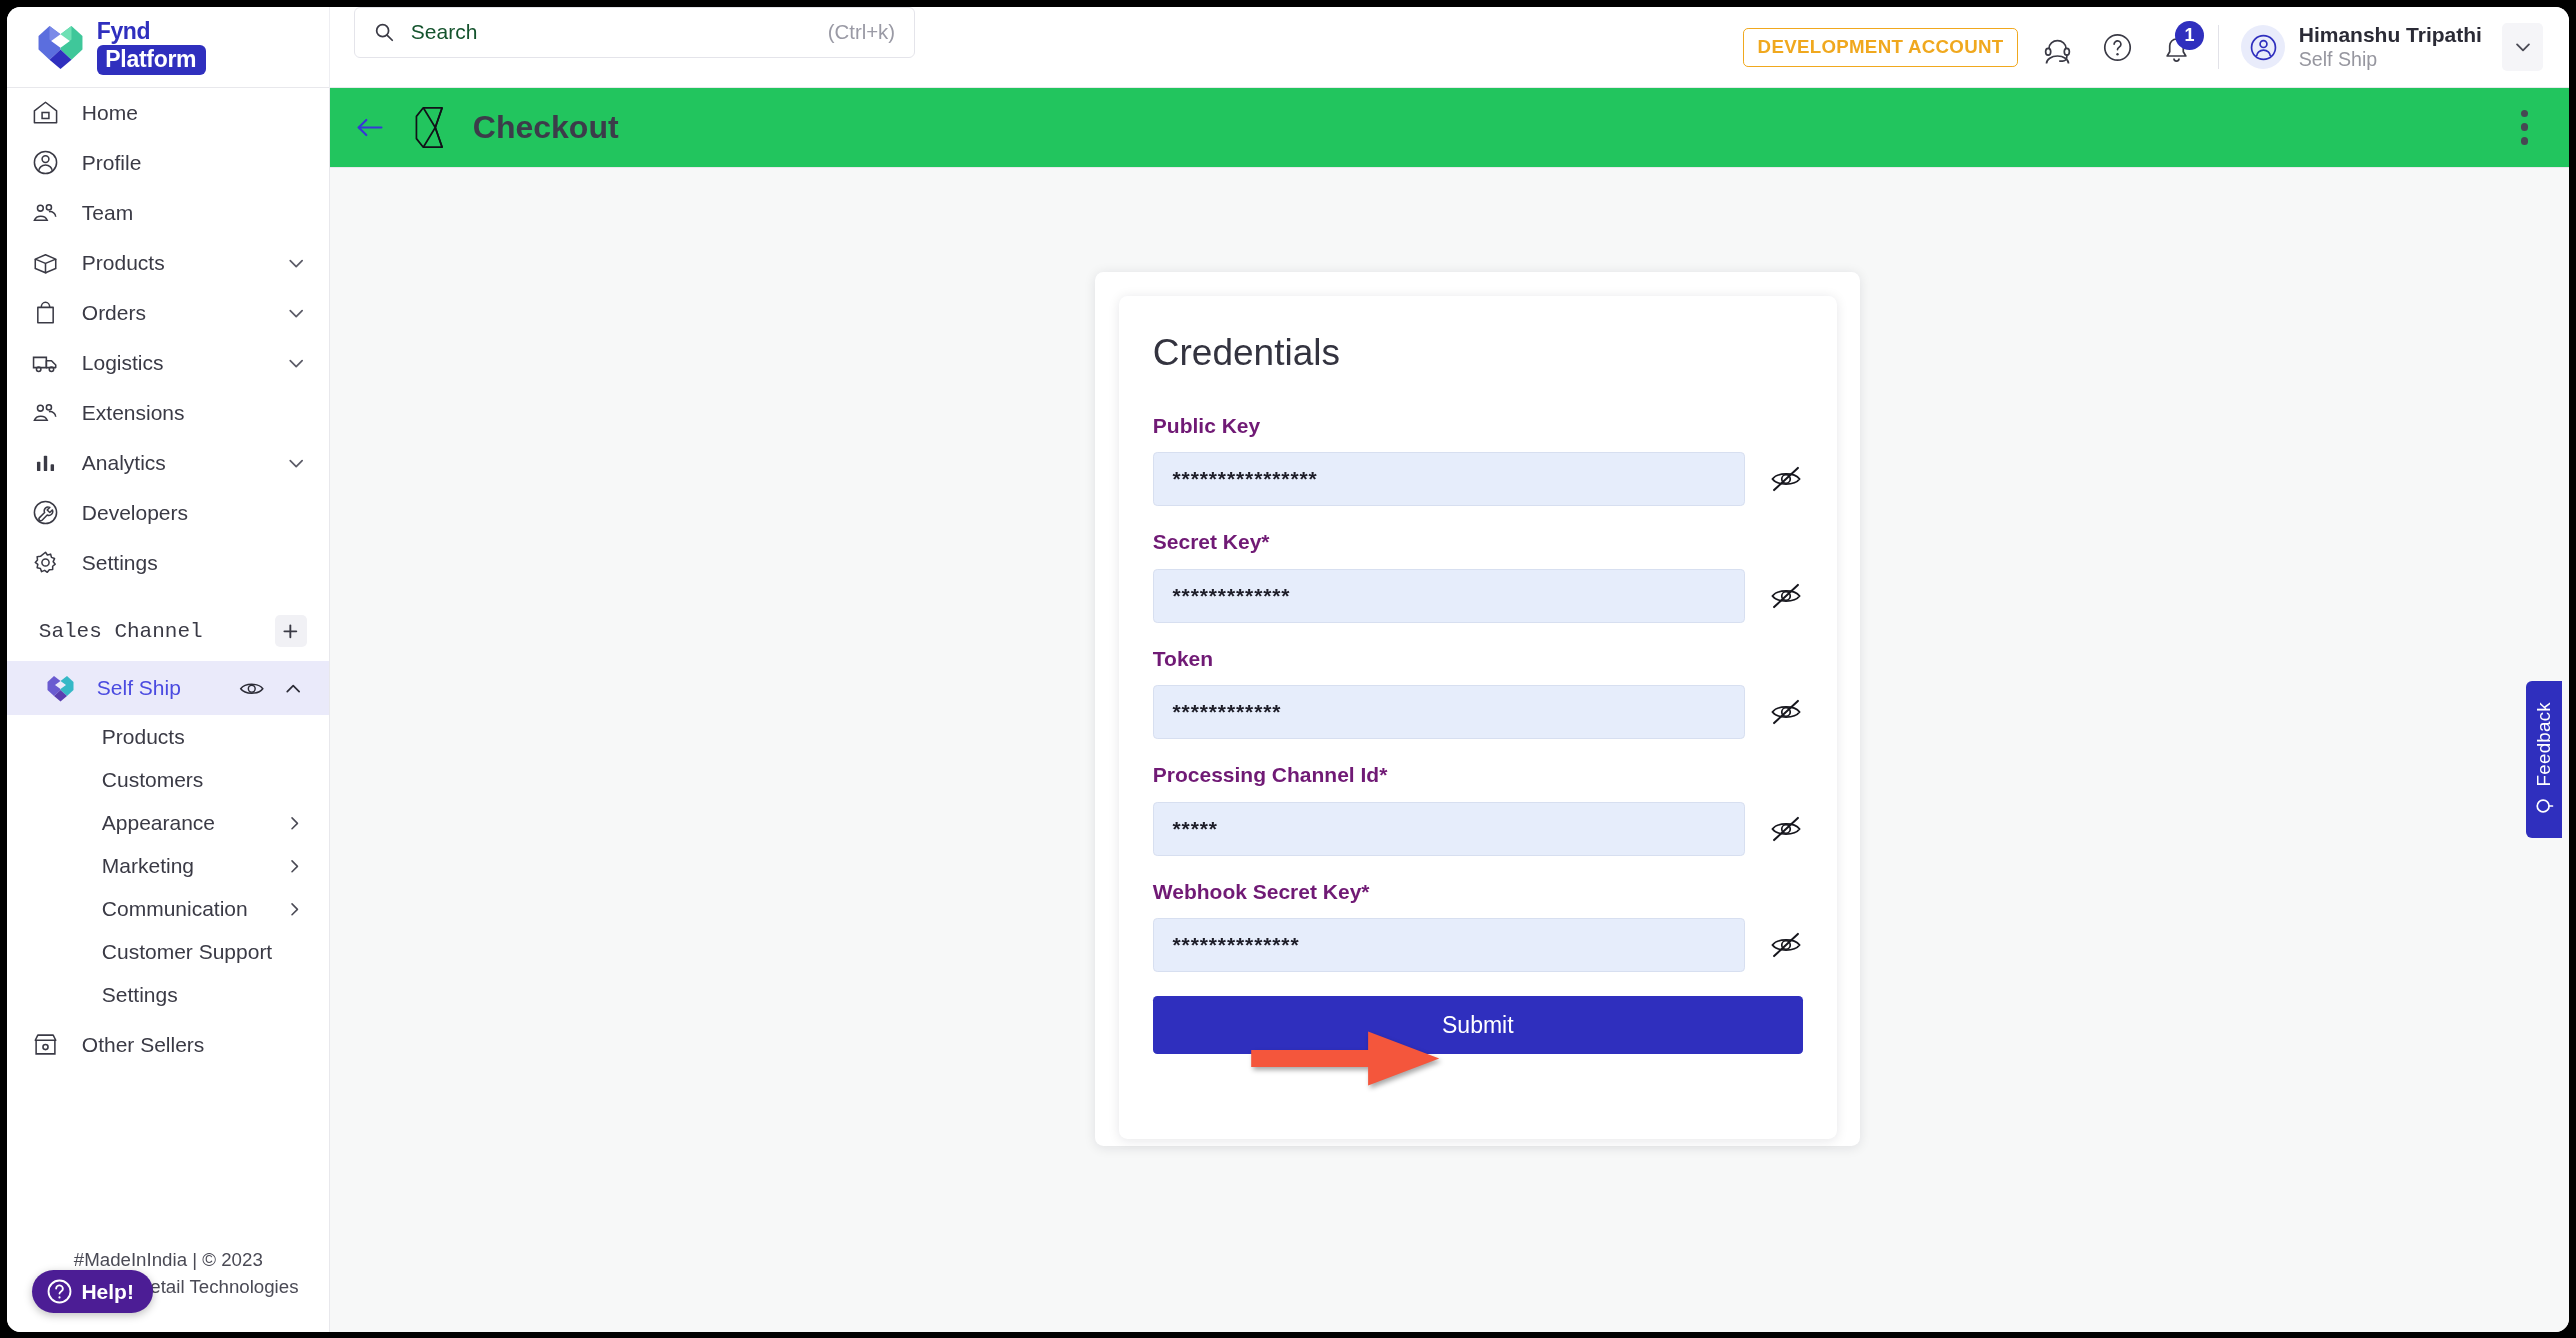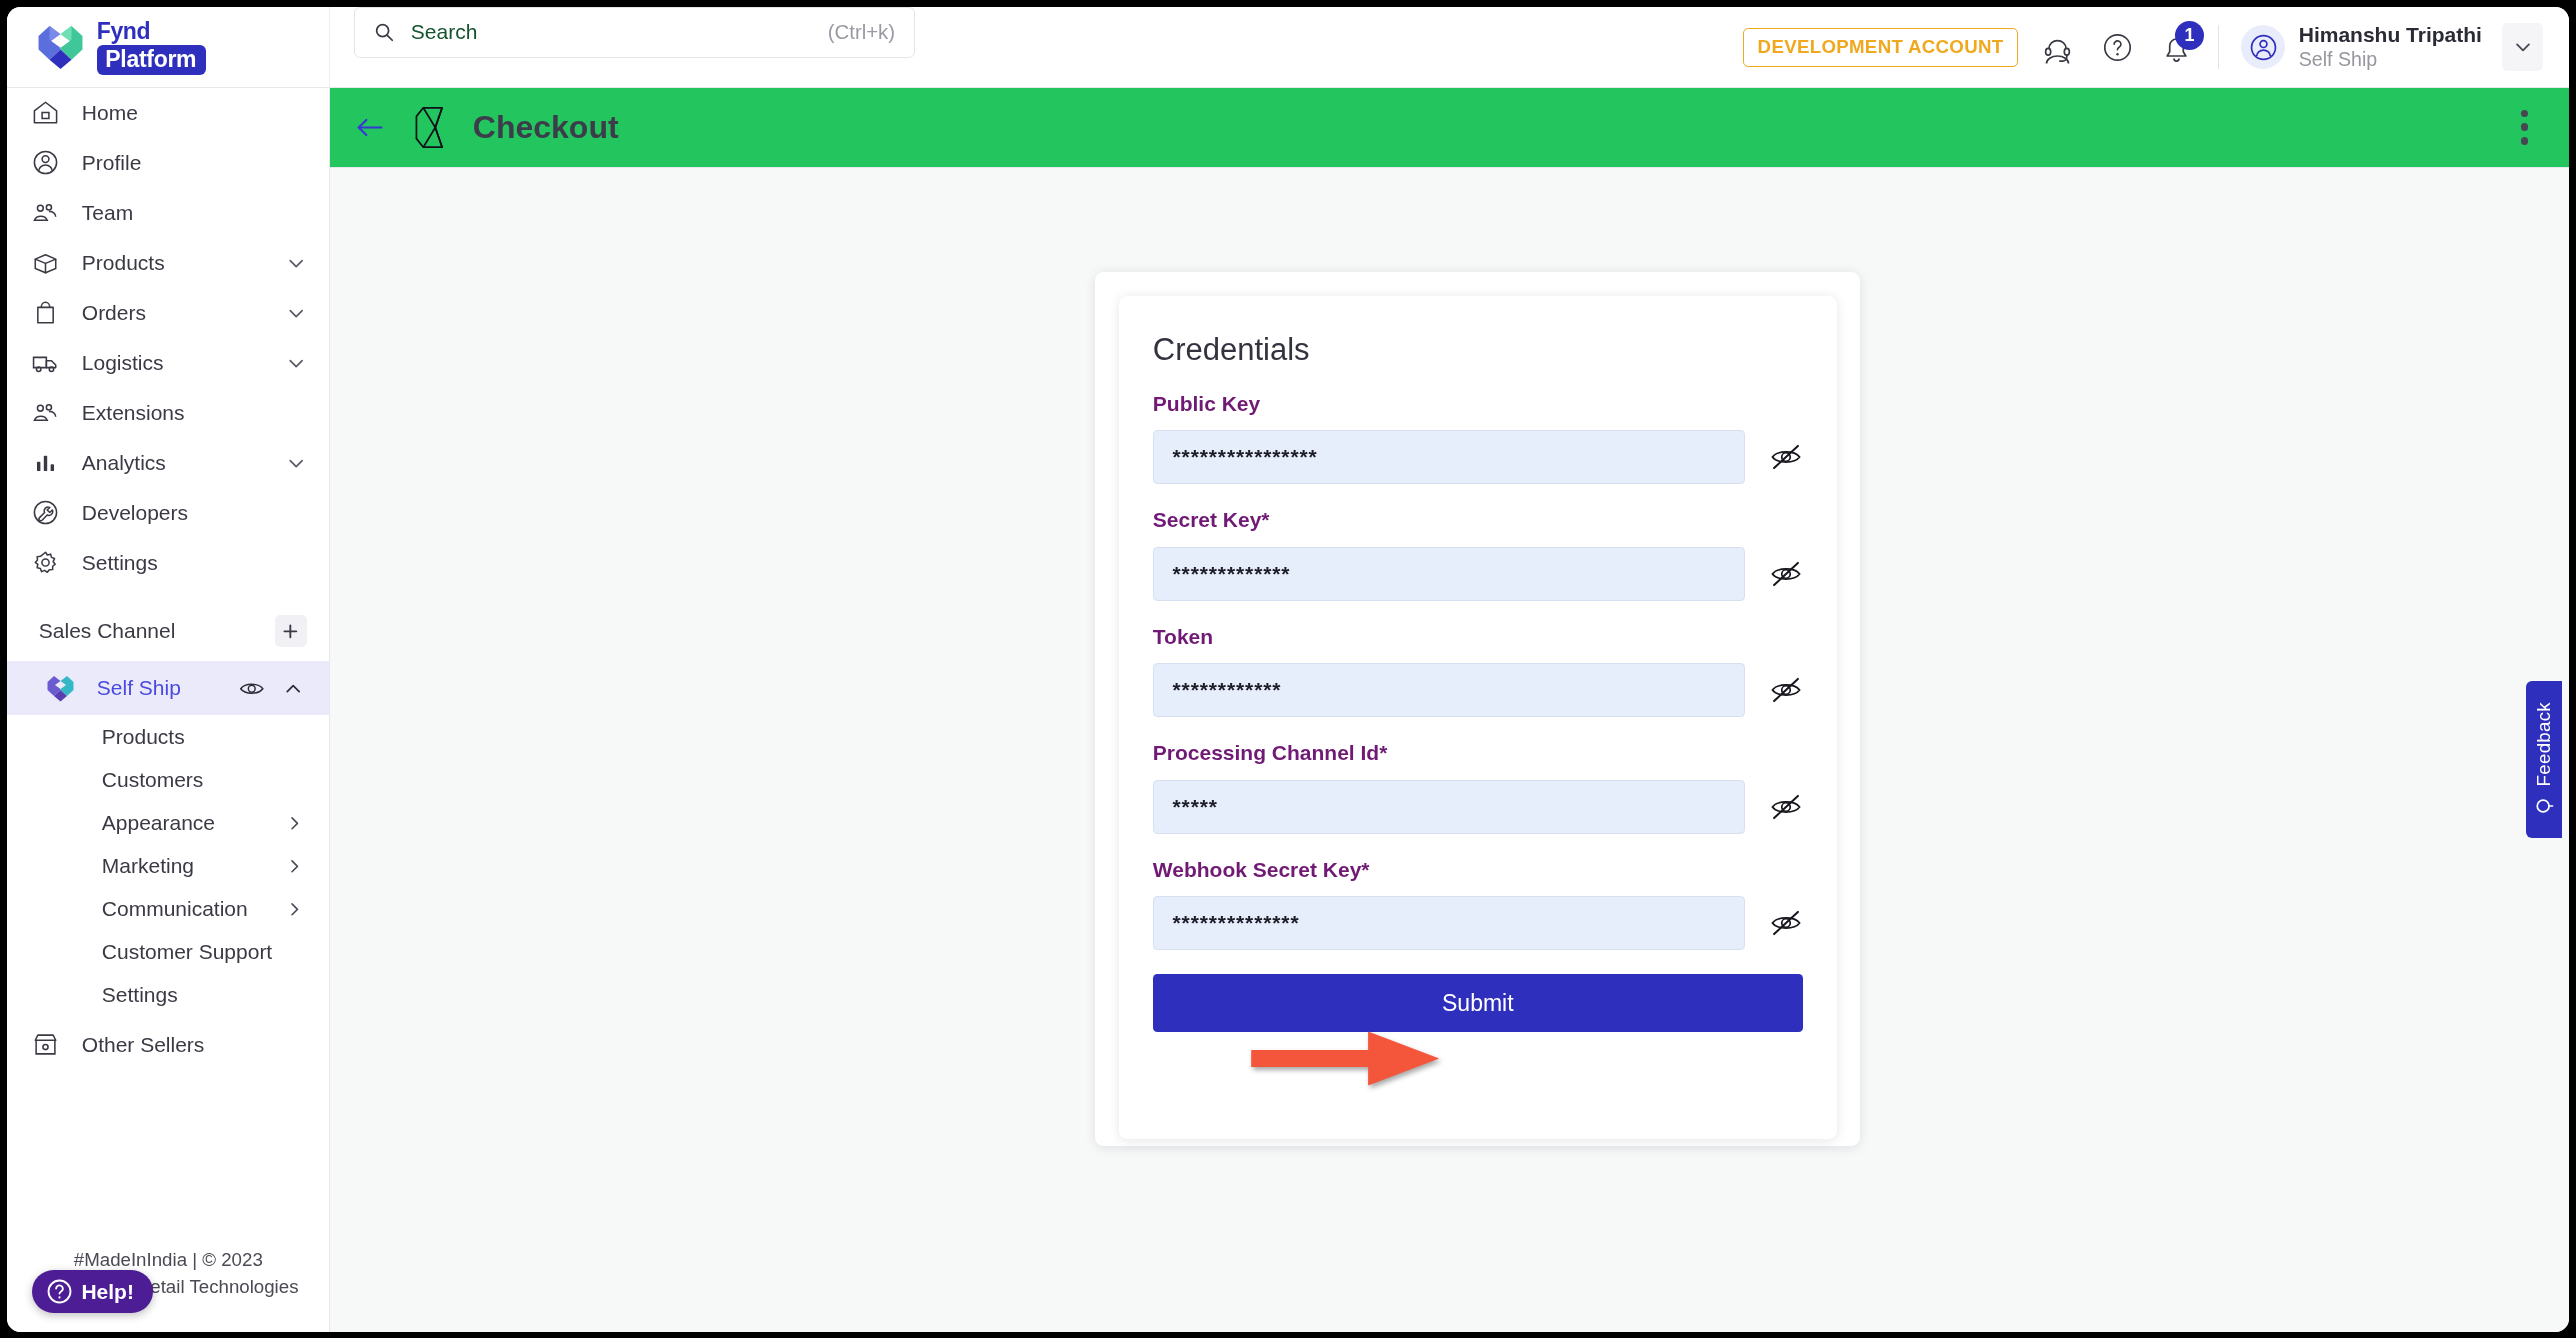--- a/index.html
+++ b/index.html
@@ -97,21 +97,21 @@
   .nav-item {
     height: 50px; display: flex; align-items: center;
     padding-left: 24px; padding-right: 22px;
   }
   .nav-item .ico { width: 29px; height: 29px; flex: none; }
   .nav-item .lbl { margin-left: 22px; font-size: 21px; color: #3a3a45; }
   .nav-item .chev { margin-left: auto; width: 20.4px; height: 20.4px; }
 
   .sc-header {
     height: 60px; display: flex; align-items: center;
-    padding: 0 22px 0 32px; margin-top: 13.6px;
+    padding: 0 22px 0 32px; margin-top: 13.6px; font-family: Liberation Mono, monospace;
   }
   .sc-title { font-size: 21px; color: #3a3a45; }
   .sc-plus {
     margin-left: auto; width: 32px; height: 32px;
     background: #f1f1f5; border-radius: 5.1px;
     display: flex; align-items: center; justify-content: center;
   }
 
   .channel-row {
     height: 54px; display: flex; align-items: center;
@@ -164,21 +164,21 @@
     background: #fff; border-radius: 8.5px;
     box-shadow: 0 1.7px 12px rgba(20,20,40,.10);
   }
   .inner-card {
     position: absolute; left: 789px; top: 208px;
     width: 718px; height: 843px;
     background: #fff; border-radius: 8.5px;
     box-shadow: 0 1.7px 12px rgba(20,20,40,.10);
     padding: 36px 34px 0 34px;
   }
-  .cred-title { font-size: 31px; color: #33333f; margin-bottom: 24px; }
+  .cred-title { font-size: 37px; color: #33333f; margin-bottom: 40px; }
 
   .field { margin-bottom: 24px; }
   .field-label {
     font-size: 21px; font-weight: bold; color: #701a75; margin-bottom: 14.5px;
   }
   .field-row { display: flex; align-items: center; }
   .field-input {
     flex: 1; height: 54px;
     background: #e6edfb; border: 0.9px solid #d7dff0; border-radius: 4.3px;
     display: flex; align-items: center; padding: 0 18.7px;

